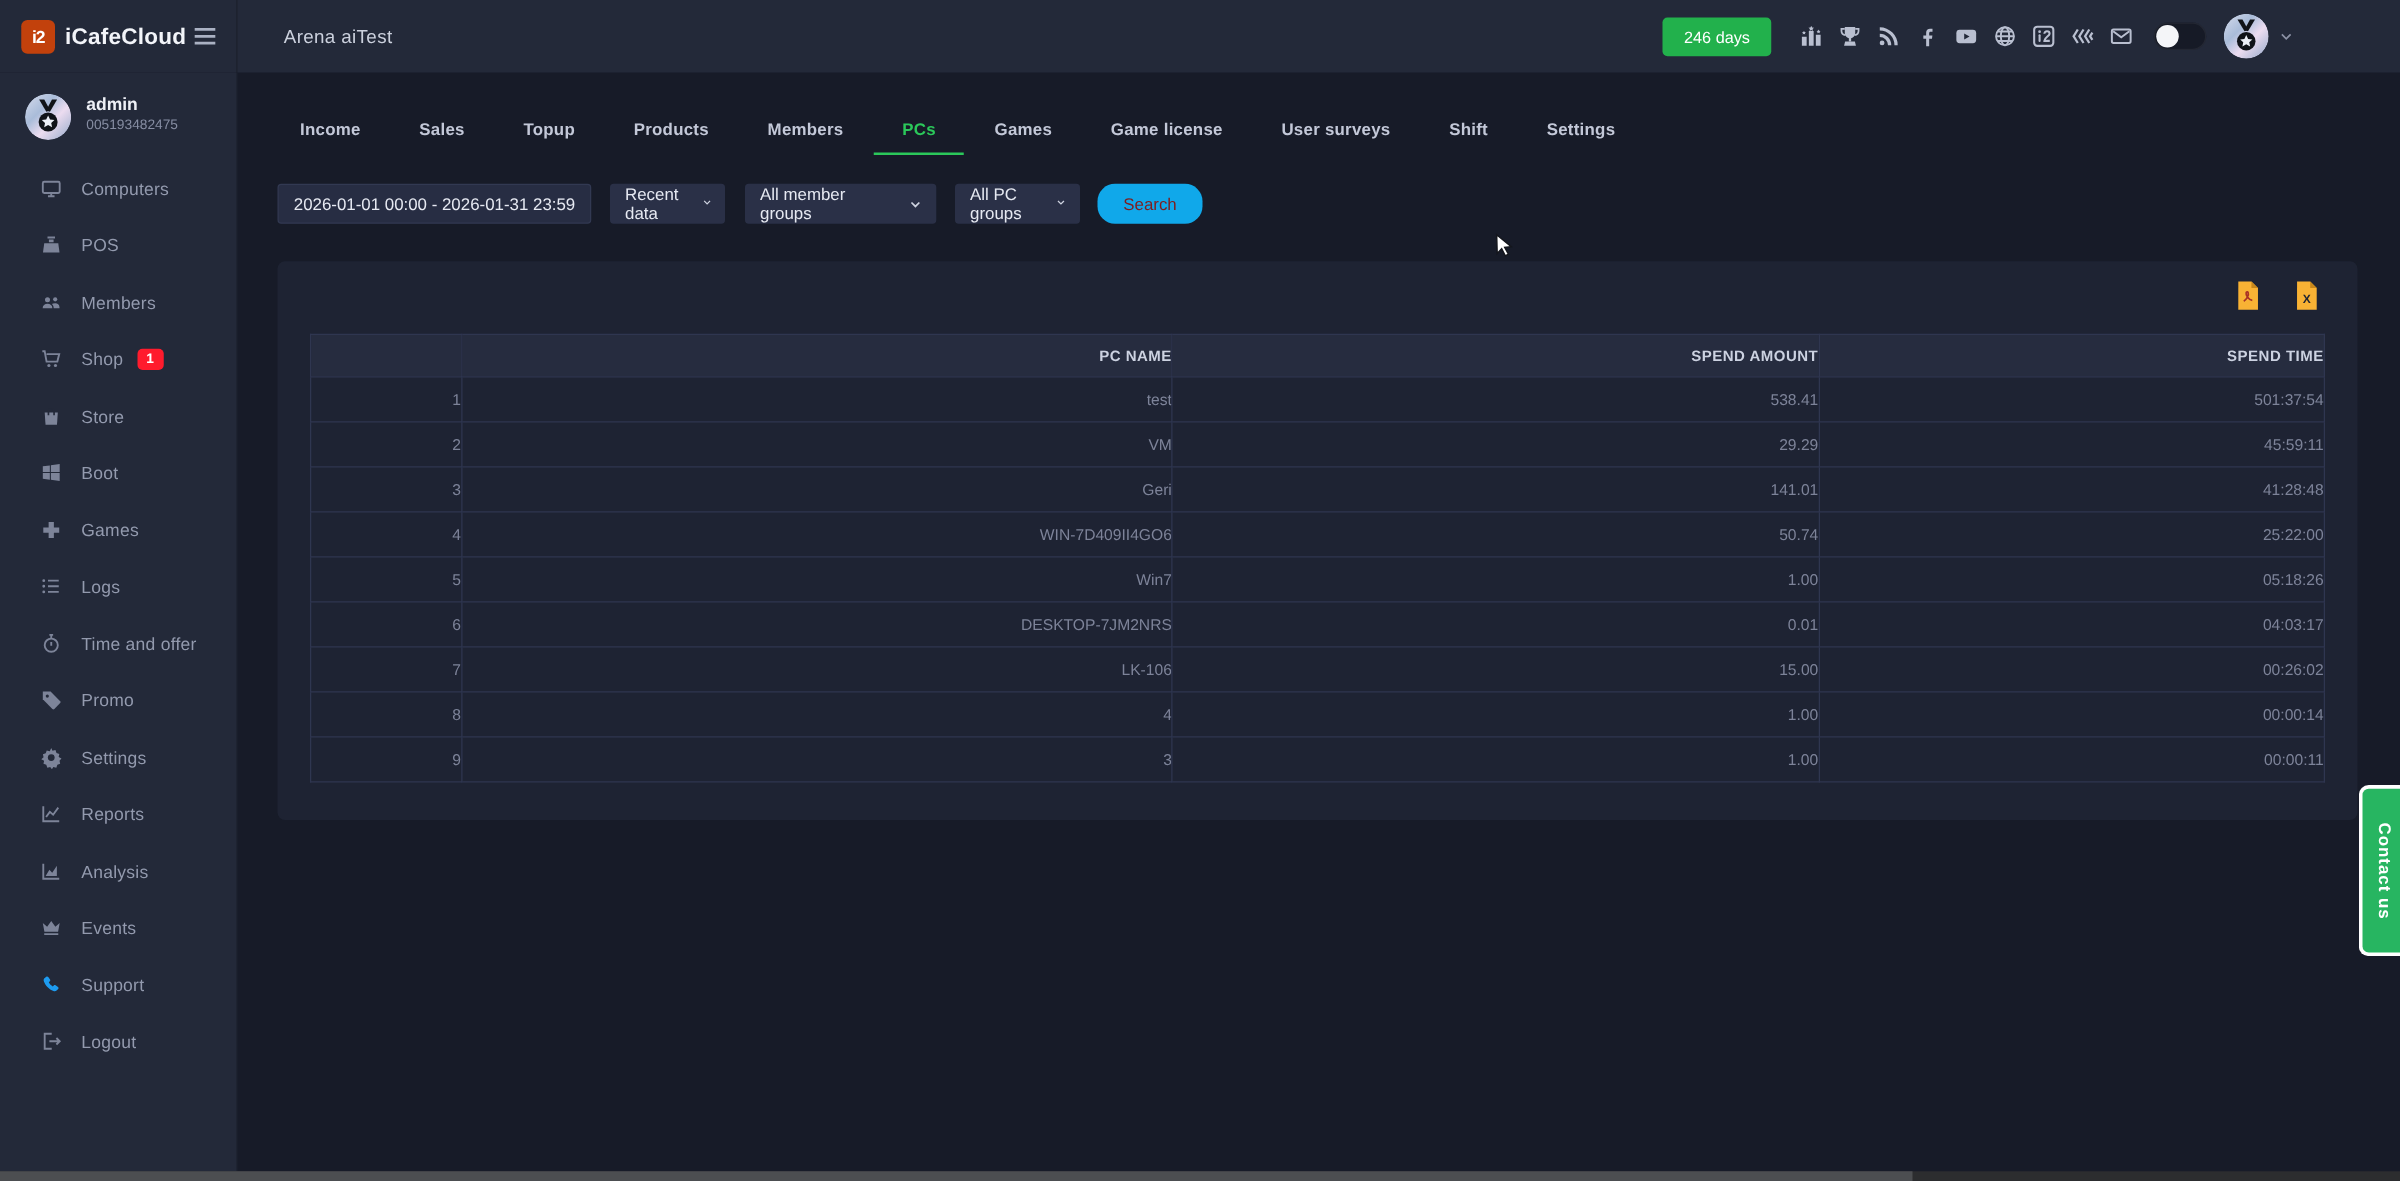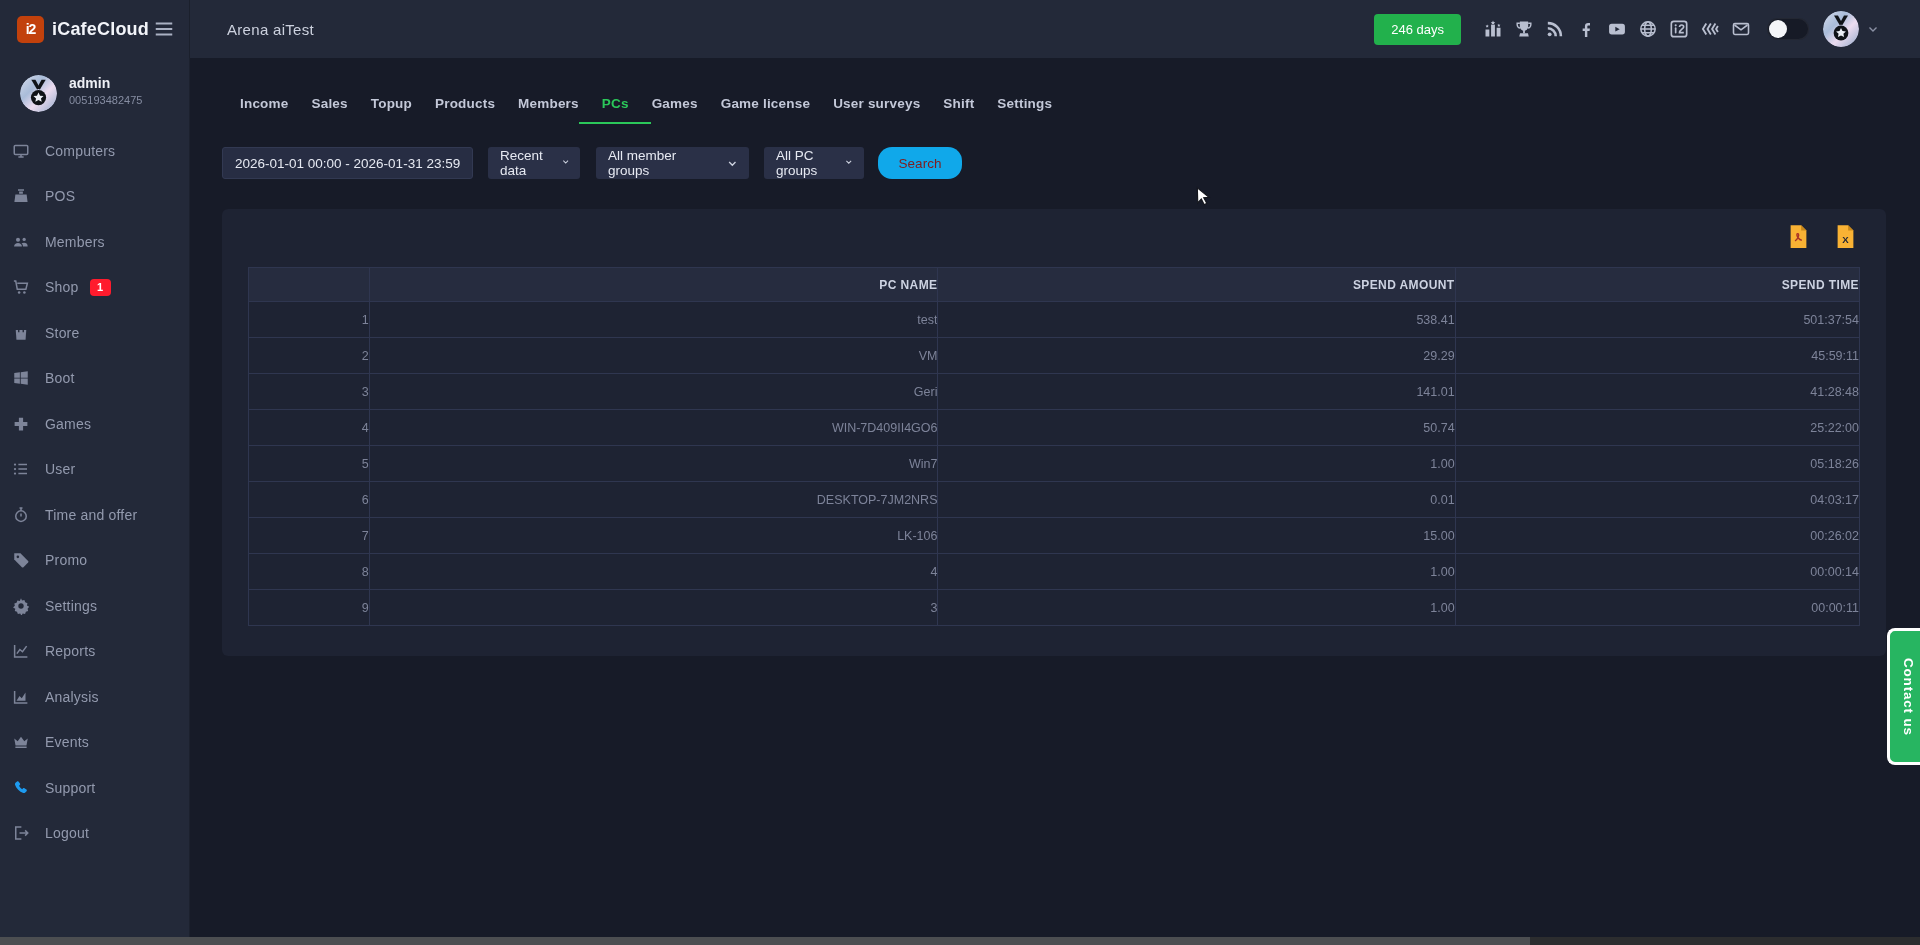--- a/index.html
+++ b/index.html
@@ -14,48 +14,48 @@
   }
   svg{display:block}
 
   
   .topbar{position:absolute;left:0;top:0;width:1920px;height:58px;background:var(--sidebar);z-index:5;display:flex;align-items:center}
   .brand-zone{width:190px;height:58px;flex:0 0 190px;display:flex;align-items:center;padding:0 14px 0 17px;border-right:1px solid rgba(0,0,0,.22)}
   .logo-mark{width:27px;height:27px;background:#c2410c;border-radius:5px;color:#fff;font-weight:bold;font-size:14px;display:flex;align-items:center;justify-content:center;letter-spacing:-1px}
   .brand-text{color:#f2f4f9;font-size:18px;font-weight:bold;margin-left:8px;letter-spacing:.2px;flex:1}
   .hamburger{width:22px;height:22px;color:#aab1c3;cursor:pointer}
   .page-title{color:#ccd1de;font-size:15px;margin-left:37px;letter-spacing:.3px}
-  .topbar-right{margin-left:auto;display:flex;align-items:center;padding-right:40px}
+  .topbar-right{margin-left:auto;display:flex;align-items:center;padding-right:84px}
   .days-badge{background:var(--green);color:#fff;font-size:13px;height:31px;padding:0 17px;display:flex;align-items:center;border-radius:4px;margin-right:22px;cursor:pointer}
   .tb-icons{display:flex;align-items:center;gap:11px}
   .tb-icon{width:20px;height:20px;color:var(--icon);cursor:pointer}
   .tb-icon svg{width:20px;height:20px}
   .theme-toggle{width:42px;height:22px;border-radius:11px;background:#161a26;margin-left:16px;position:relative;cursor:pointer;box-shadow:inset 0 0 0 1px rgba(255,255,255,.06)}
   .theme-knob{position:absolute;left:2px;top:2px;width:18px;height:18px;border-radius:50%;background:#f4f5f8}
   .tb-avatar{width:36px;height:36px;border-radius:50%;overflow:hidden;margin-left:14px;cursor:pointer}
   .tb-caret{width:14px;height:14px;color:#8a90a4;margin-left:7px;cursor:pointer}
 
   
   .sidebar{position:absolute;left:0;top:58px;width:190px;height:879px;background:var(--sidebar);border-right:1px solid rgba(0,0,0,.18);z-index:4}
   .user-block{display:flex;padding:17px 0 0 20px}
   .user-avatar{width:37px;height:37px;border-radius:50%;overflow:hidden;flex:0 0 37px}
   .user-meta{margin-left:12px}
   .user-name{color:#eef0f6;font-size:14px;font-weight:bold}
   .user-id{color:#868da2;font-size:11px;margin-top:3px}
   .nav{position:absolute;left:0;top:70px;width:100%}
-  .nav-item{height:45.5px;display:flex;align-items:center;padding-left:12px;cursor:pointer;color:var(--txt-muted)}
+  .nav-item{height:45.5px;display:flex;align-items:center;padding-left:32px;cursor:pointer;color:var(--txt-muted)}
   .nav-icon{width:18px;height:18px;color:#7d8499;flex:0 0 18px}
   .nav-icon svg{width:18px;height:18px}
   .nav-item.accent .nav-icon{color:var(--support-blue)}
   .nav-label{font-size:14px;margin-left:15px;letter-spacing:.2px}
   .nav-badge{background:var(--red);color:#fff;font-size:11px;font-weight:bold;min-width:21px;height:17px;border-radius:4px;display:flex;align-items:center;justify-content:center;margin-left:11px;padding:0 5px}
 
   
   .main{position:absolute;left:190px;top:58px;width:1730px;height:879px;background:var(--main)}
-  .tabs{position:absolute;left:50px;top:28px;height:34px;display:flex;align-items:center;gap:23px}
+  .tabs{position:absolute;left:50px;top:28px;height:34px;display:flex;align-items:center;gap:47px}
   .tab{font-size:13.5px;color:#c3c8d8;cursor:pointer;position:relative;white-space:nowrap;font-weight:bold;letter-spacing:.2px}
   .tab.active{color:var(--tab-green)}
   .tab.active::after{content:"";position:absolute;left:50%;transform:translateX(-50%);bottom:-13px;width:72px;height:2px;background:var(--tab-green)}
 
   .filters{position:absolute;left:32px;top:89px;height:32px;display:flex;align-items:center}
   .date-input{width:251px;height:32px;background:var(--input);border:1px solid #323952;border-radius:3px;color:#e6e9f2;font-size:13.5px;padding:0 12px;font-family:"Liberation Sans",sans-serif;outline:none}
   .select{height:32px;background:var(--select);border-radius:3px;color:#e6e9f2;font-size:13.5px;display:flex;align-items:center;justify-content:space-between;padding:0 10px 0 12px;cursor:pointer}
   .select .caret{width:13px;height:13px;color:#cdd2df;margin-left:8px}
   .sel-recent{width:92px;margin-left:15px}
   .sel-members{width:153px;margin-left:16px}
@@ -273,21 +273,21 @@
         </span>
      <span class="nav-label">Games</span>
       </div>
       <div class="nav-item">
      <span class="nav-icon">
           <svg viewBox="0 0 24 24" fill="none" stroke="currentColor" stroke-width="2">
             <path d="M4 6h.01M4 12h.01M4 18h.01" stroke-width="3" stroke-linecap="round"></path>
             <path d="M8.5 6H20M8.5 12H20M8.5 18H20"></path>
           </svg>
         </span>
-     <span class="nav-label">User</span>
+     <span class="nav-label">Logs</span>
       </div>
       <div class="nav-item">
      <span class="nav-icon">
           <svg viewBox="0 0 24 24" fill="none" stroke="currentColor" stroke-width="2">
             <circle cx="12" cy="13.5" r="7"></circle>
             <path d="M10 2.5h4M12 2.5V6M12 10v4"></path>
           </svg>
         </span>
      <span class="nav-label">Time and offer</span>
       </div>

